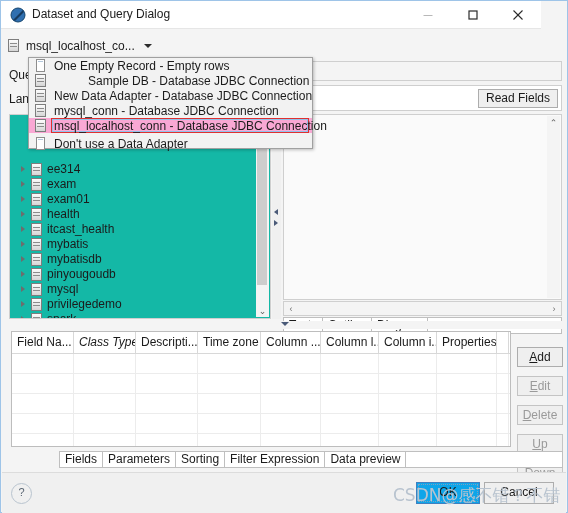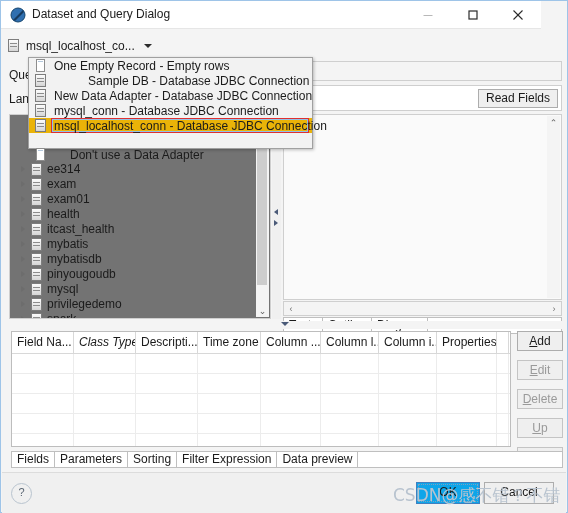--- a/index.html
+++ b/index.html
@@ -68,21 +68,21 @@
   }
   .read-fields{
     position:absolute;right:3px;top:3px;height:19px;padding:0 7px;
     background:#efefef;border:1px solid #adadad;box-sizing:border-box;
     font-size:12px;line-height:17px;color:#1b1b1b;cursor:default;
   }
 
   
   .tree-box{
     position:absolute;left:2px;top:55px;width:262px;height:205px;
-    background:#737373;border:1px solid #cfcfcf;box-sizing:border-box;
+    background:#14b8a6;border:1px solid #cfcfcf;box-sizing:border-box;
     overflow:hidden;
   }
   .tree-row{
     position:relative;height:15px;display:flex;align-items:center;
     padding-left:8px;font-size:12px;color:#1b1b1b;white-space:nowrap;
     cursor:default;
   }
   .twisty{
     width:12px;height:12px;position:relative;flex:0 0 12px;
   }
@@ -174,39 +174,39 @@
     font-size:12px;line-height:20px;color:#1b1b1b;padding-left:5px;
     border-right:1px solid #d8d8d8;box-sizing:border-box;overflow:hidden;
     white-space:nowrap;cursor:default;
   }
   .grid-body-row{
     display:flex;height:19px;border-bottom:1px solid #ececec;
   }
   .gc{border-right:1px solid #ececec;box-sizing:border-box;}
 
   .side-buttons{
-    position:absolute;left:510px;top:2px;width:46px;
+    position:absolute;left:510px;top:18px;width:46px;
   }
   .sbtn{
     width:46px;height:20px;margin-bottom:9px;
     background:#efefef;border:1px solid #adadad;box-sizing:border-box;
     font-size:12px;line-height:18px;text-align:center;color:#1b1b1b;cursor:default;
   }
   .sbtn.disabled{color:#9a9a9a;border-color:#c4c4c4;background:#efefef;}
   .sbtn u{text-decoration:underline;}
 
   .fields-tabs{
     position:absolute;left:4px;top:122px;width:552px;height:17px;display:flex;
   }
   .ftab{
     border:1px solid #bfbfbf;border-left:none;background:#ffffff;
     font-size:12px;line-height:15px;padding:0 5px;color:#1b1b1b;cursor:default;
     box-sizing:border-box;white-space:nowrap;
   }
-  .ftab:first-child{border-left:1px solid #bfbfbf;}
+  .ftab:first-child{border-left:1px solid #bfbfbf;margin-left:48px;}
   .ftab.filler{flex:1;padding:0;}
 
   
   .footer{
     position:absolute;left:1px;top:471px;width:564px;height:41px;
     background:#f0f0f0;border-top:1px solid #dcdcdc;box-sizing:border-box;
   }
   .help-btn{
     position:absolute;left:9px;top:10px;width:19px;height:19px;
     border:1px solid #b9c4cf;border-radius:50%;background:#f0f0f0;
@@ -237,21 +237,21 @@
     position:absolute;left:27px;top:56px;width:285px;height:92px;
     background:#f2f2f2;border:1px solid #a0a0a0;box-sizing:border-box;
     box-shadow:1px 1px 3px rgba(0,0,0,.25);
   }
   .popup-item{
     position:relative;height:15px;display:flex;align-items:center;
     padding-left:6px;font-size:12px;color:#1b1b1b;white-space:nowrap;cursor:default;
   }
   .popup-item .pi-icon{width:12px;height:13px;margin-right:7px;flex:0 0 12px;position:relative;}
   .popup-item.selected{
-    background:#eab308;
+    background:#f9a8d4;
   }
   .popup-item.selected .sel-ring{
     position:absolute;left:22px;right:3px;top:0;bottom:0;
     border:1px solid #e03030;box-sizing:border-box;
   }
   .popup-item.selected .sel-inner{
     position:absolute;left:23px;right:4px;top:1px;bottom:1px;
     border:1px solid #8fc2ea;box-sizing:border-box;
   }
 
@@ -559,21 +559,21 @@
         <span style="position: relative; z-index: 2;">mysql_conn - Database JDBC Connection</span>
       </div>
       <div class="popup-item selected" style="margin-top: 0px;">
         <span class="pi-icon">
           <i class="db-icon"></i>
         </span>
         <span style="position: relative; z-index: 2;">msql_localhost_conn - Database JDBC Connection</span>
         <span class="sel-ring"></span>
         <span class="sel-inner"></span>
       </div>
-      <div class="popup-item" style="margin-top: 14px; gap: 16px;">
+      <div class="popup-item" style="margin-top: 3px;">
         <span class="pi-icon">
           <i class="doc-icon"></i>
         </span>
         <span style="position: relative; z-index: 2;">Don't use a Data Adapter</span>
       </div>
     </div>
 
 </div>
 
 </body></html>

